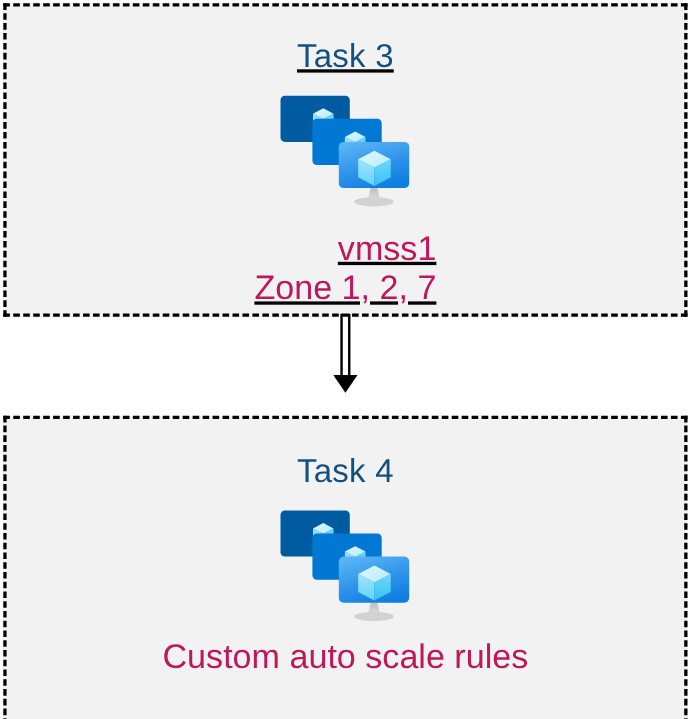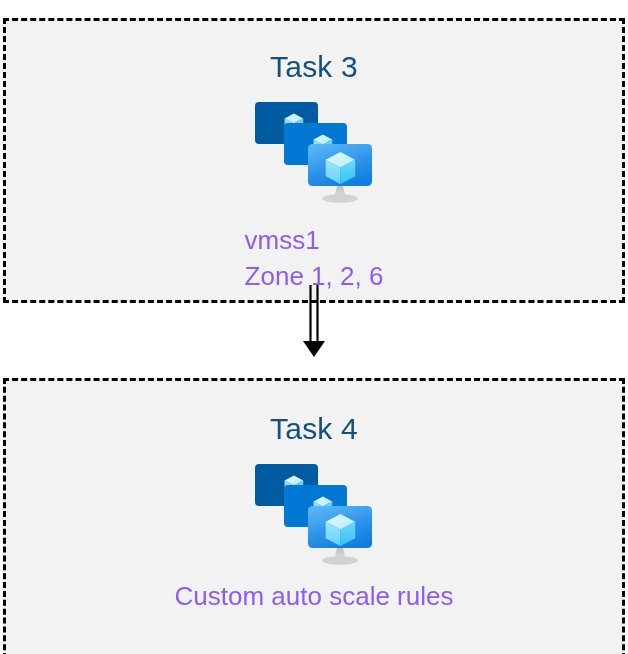--- a/index.html
+++ b/index.html
@@ -31,23 +31,24 @@
     box-sizing: border-box;
     background: #f2f2f2;
     border: 3px dashed #000000;
     display: flex;
     flex-direction: column;
     align-items: center;
   }
 
   #box-task3 {
     left: 3px;
-    top: 18px;
+    top: 3px;
     width: 622px;
     height: 285px;
+    text-decoration: underline;
   }
 
   #box-task4 {
     left: 3px;
     top: 378px;
     width: 622px;
     height: 281px;
   }
 
   .task-title {
@@ -64,25 +65,25 @@
   #box-task4 .task-title { margin-top: 33px; }
 
   .vmss-icon {
     display: block;
   }
 
   #box-task3 .vmss-icon { margin-top: 18px; }
   #box-task4 .vmss-icon { margin-top: 18px; }
 
   .caption {
-    color: #8b5cf6;
-    font-size: 26px;
+    color: #be185d;
+    font-size: 31px;
     font-weight: 400;
     line-height: 36px;
-    text-align: left;
+    text-align: right;
     white-space: nowrap;
   }
 
   #box-task3 .caption-block { margin-top: 14px; }
   #box-task4 .caption-block { margin-top: 8px; }
 
   .arrow-wrap {
     position: absolute;
     left: 295px;
     top: 285px;
@@ -155,21 +156,21 @@
             <path d="M20 0 L38 9.5 L20 19 L2 9.5 Z" fill="url(#g3-cubeTopA)"></path>
             <path d="M2 9.5 L20 19 L20 39 L2 29.5 Z" fill="url(#g3-cubeLeftA)"></path>
             <path d="M38 9.5 L38 29.5 L20 39 L20 19 Z" fill="url(#g3-cubeRightA)"></path>
           </g>
         </g>
       </svg>
     </span>
 
     <div class="caption-block">
       <div class="caption">vmss1</div>
-      <div class="caption">Zone 1, 2, 6</div>
+      <div class="caption">Zone 1, 2, 7</div>
     </div>
   </div>
 
   <div class="arrow-wrap">
     <svg width="38" height="74" viewBox="0 0 38 74" xmlns="http://www.w3.org/2000/svg" aria-hidden="true">
 
       <line x1="15.5" y1="0" x2="15.5" y2="58" stroke="#000000" stroke-width="2.2"></line>
       <line x1="22.5" y1="0" x2="22.5" y2="58" stroke="#000000" stroke-width="2.2"></line>
 
       <path d="M8 56 L30 56 L19 72 Z" fill="#000000"></path>

